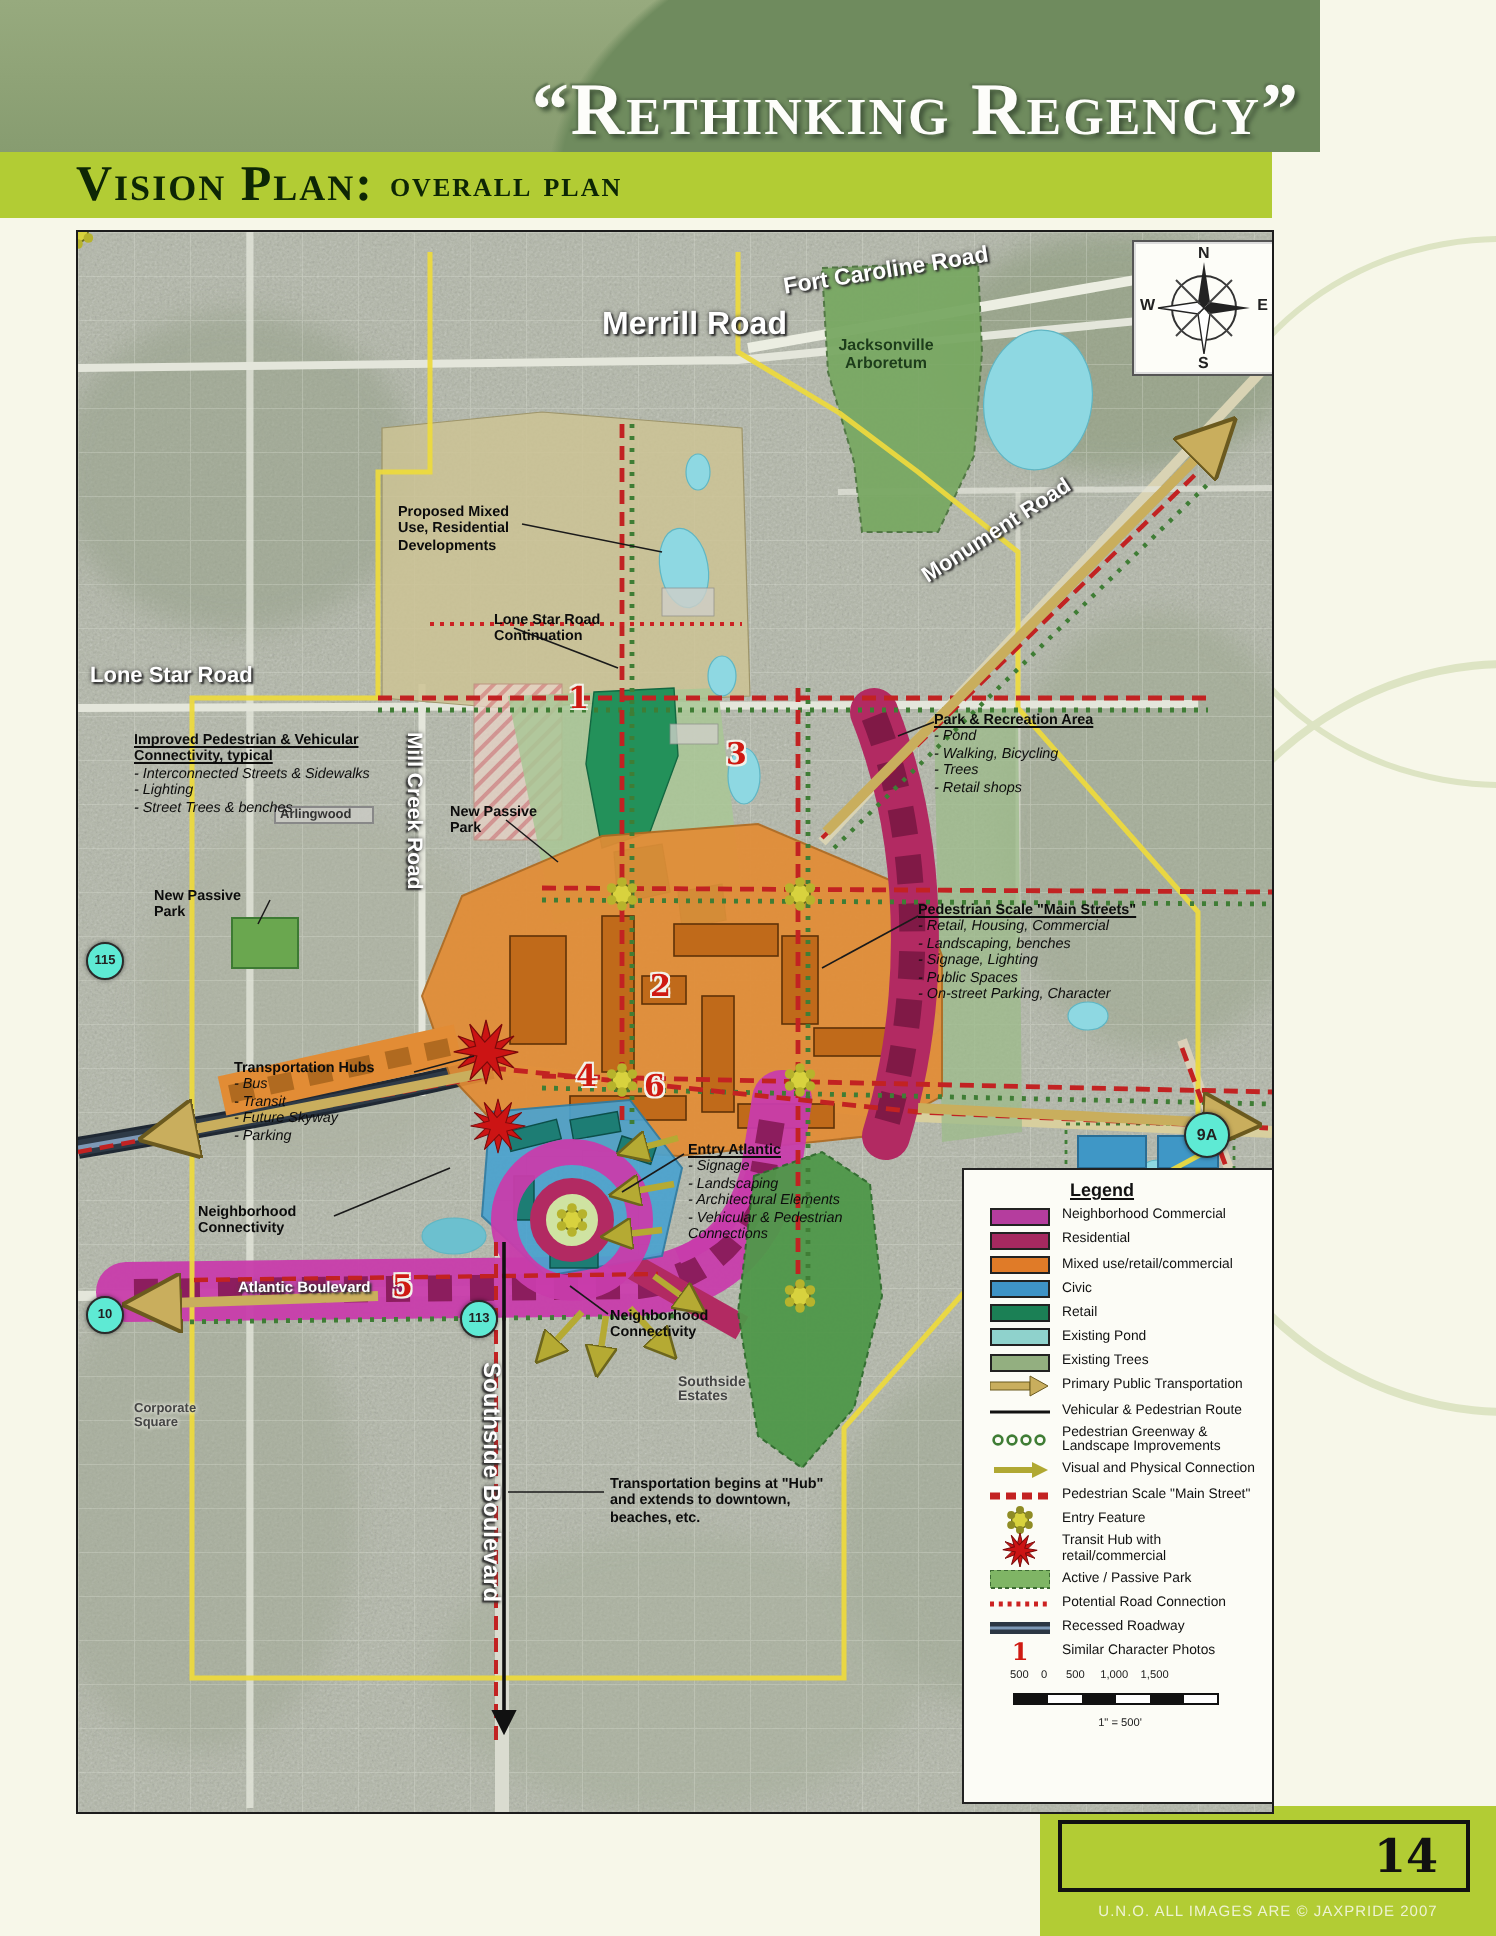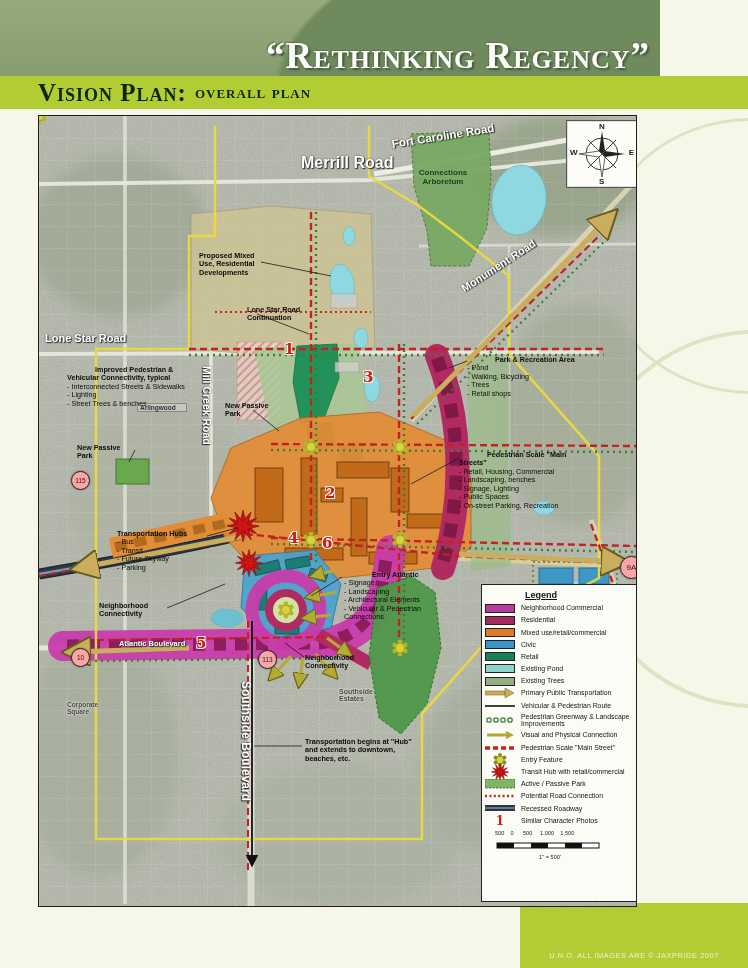--- a/index.html
+++ b/index.html
@@ -8,21 +8,21 @@
 
   
   .banner{position:absolute;left:0;top:0;width:660px;height:76px;
     background:
       radial-gradient(ellipse 620px 300px at 96% 120%, #6f8b5e 0%, #6f8b5e 57%, rgba(0,0,0,0) 58%),
       linear-gradient(#97aa7e,#879c70);}
   .banner-title{position:absolute;right:10px;top:34px;width:740px;text-align:right;
     font-family:"Liberation Serif",serif;font-variant:small-caps;font-weight:bold;
     font-size:37px;letter-spacing:1px;color:#fdfdfa;
     text-shadow:2px 2px 2px #44583c, -1px -1px 1px #5c7350;}
-  .vision-bar{position:absolute;left:0;top:76px;width:748px;height:33px;background:#b2cc34;
+  .vision-bar{position:absolute;left:0;top:76px;width:636px;height:33px;background:#b2cc34;
     display:flex;align-items:center;padding-left:38px;box-sizing:border-box;}
   .vision-main{font-family:"Liberation Serif",serif;font-variant:small-caps;font-weight:bold;
     font-size:25px;color:#0d2605;letter-spacing:1px;}
   .vision-sub{font-family:"Liberation Serif",serif;font-variant:small-caps;font-weight:bold;
     font-size:18px;color:#0d2605;margin-left:8px;letter-spacing:1px;text-align:right;}
 
   
   .arc{position:absolute;border:3px solid #dde4c3;border-radius:50%;}
   .arc1{left:598px;top:118px;width:300px;height:270px;}
   .arc2{left:575px;top:330px;width:350px;height:370px;border-width:4px;}
@@ -36,41 +36,41 @@
     text-shadow:1px 1px 1px #2c2c2c,0 0 2px #444;transform-origin:left top;}
   .road-label.vert{writing-mode:vertical-rl;}
   .place-label{position:absolute;color:#454545;font-weight:bold;
     text-shadow:0 0 2px #e8e8e0,0 0 2px #e8e8e0;}
   .place-label.boxed{background:rgba(205,205,200,.75);color:#333;padding:0 2px;
     text-shadow:none;border:0.5px solid #888;}
   .place-label.green{color:#1d3d1b;text-shadow:none;text-align:center;}
 
   .callout{position:absolute;font-size:7.2px;line-height:1.18;color:#0c0c0c;}
   .callout .t{font-weight:bold;}
-  .callout.u .t{padding-left:28px;}
-  .callout .it{white-space:nowrap;}
+  .callout.u .t{text-decoration:underline;}
+  .callout .it{white-space:nowrap;font-style:italic;}
 
   .marker{position:absolute;font-family:"DejaVu Serif",serif;font-weight:bold;
     font-size:15px;color:#cf1a12;
     text-shadow:1px 1px 0 #f2f2ea,-1px -1px 0 #f2f2ea,1px -1px 0 #f2f2ea,-1px 1px 0 #f2f2ea;}
-  .shield{position:absolute;background:#fca5a5;border:1.5px solid #2a2a2a;border-radius:50%;
-    display:flex;align-items:center;justify-content:center;font-weight:normal;color:#222;
-    box-shadow:0 0 2px rgba(0,0,0,.5);margin-left:28px;}
+  .shield{position:absolute;background:#5eead4;border:1.5px solid #2a2a2a;border-radius:50%;
+    display:flex;align-items:center;justify-content:center;font-weight:bold;color:#222;
+    box-shadow:0 0 2px rgba(0,0,0,.5);}
 
   
   .compass{position:absolute;left:527px;top:4px;width:70px;height:66px;background:#fdfdf8;
     border:1px solid #555;box-shadow:0 0 0 1px #ddd inset;}
   .compass span{position:absolute;font-size:8px;font-weight:bold;color:#222;}
   .c-n{left:32px;top:1px;} .c-s{left:32px;bottom:1px;}
   .c-w{left:3px;top:27px;} .c-e{right:3px;top:27px;}
 
   
   .legend{position:absolute;left:442px;top:468px;width:156px;height:318px;
     background:#fcfcf6;border:1.5px solid #222;box-sizing:border-box;
-    padding:5px 4px 3px 3px;}
+    padding:5px 4px 3px 13px;}
   .legend-title{font-size:9px;font-weight:bold;text-decoration:underline;color:#111;
     margin:0 0 3px 40px;}
   .lrow{display:flex;align-items:center;margin-bottom:2.2px;}
   .lswatch{width:30px;min-width:30px;height:10px;margin-right:6px;display:flex;
     align-items:center;justify-content:center;}
   .lswatch .solid{width:30px;height:9px;border:1px solid #222;box-sizing:border-box;}
   .llabel{font-size:6.9px;line-height:1.12;color:#111;}
   .lnum{font-family:"DejaVu Serif",serif;font-weight:bold;font-size:12px;color:#cf1a12;}
   .scalebar{margin-top:4px;margin-left:10px;}
   .scale-ticks{font-size:5.6px;color:#222;letter-spacing:0;white-space:pre;}
@@ -336,33 +336,33 @@
   <div id="road-labels">
       <div class="road-label" style="left: 262px; top: 38px; font-size: 16px;">Merrill Road</div>
       <div class="road-label" style="left: 352px; top: 22px; font-size: 11.5px; transform: rotate(-9deg);">Fort Caroline Road</div>
       <div class="road-label" style="left: 420px; top: 168px; font-size: 11px; transform: rotate(-33deg);">Monument Road</div>
       <div class="road-label" style="left: 6px; top: 216px; font-size: 11px;">Lone Star Road</div>
       <div class="road-label vert" style="left: 162px; top: 250px; font-size: 10.5px;">Mill Creek Road</div>
       <div class="road-label vert" style="left: 200px; top: 565px; font-size: 12px;">Southside Boulevard</div>
       <div class="road-label" style="left: 80px; top: 523px; font-size: 7.5px;">Atlantic Boulevard</div>
     </div>
   <div id="place-labels">
-      <div class="place-label green" style="left: 368px; top: 52px; width: 72px; font-size: 8px;">Connections Arboretum</div>
+      <div class="place-label green" style="left: 368px; top: 52px; width: 72px; font-size: 8px;">Jacksonville Arboretum</div>
       <div class="place-label boxed" style="left: 98px; top: 287px; width: 44px; font-size: 6.5px;">Arlingwood</div>
       <div class="place-label " style="left: 300px; top: 572px; width: 52px; font-size: 7px;">Southside Estates</div>
       <div class="place-label " style="left: 28px; top: 585px; width: 46px; font-size: 6.5px;">Corporate Square</div>
     </div>
   <div id="callouts">
       <div class="callout" style="left: 160px; top: 136px; width: 62px;"><span class="t">Proposed Mixed Use, Residential Developments</span></div>
       <div class="callout" style="left: 160px; top: 190px; width: 70px; margin-left: 48px;"><span class="t">Lone Star Road Continuation</span></div>
       <div class="callout u" style="left: 28px; top: 250px; width: 136px;"><span class="t">Improved Pedestrian &amp; Vehicular Connectivity, typical</span><div class="it">- Interconnected Streets &amp; Sidewalks</div><div class="it">- Lighting</div><div class="it">- Street Trees &amp; benches</div></div>
       <div class="callout" style="left: 38px; top: 328px; width: 56px;"><span class="t">New Passive Park</span></div>
       <div class="callout" style="left: 186px; top: 286px; width: 56px;"><span class="t">New Passive Park</span></div>
       <div class="callout u" style="left: 428px; top: 240px; width: 112px;"><span class="t">Park &amp; Recreation Area</span><div class="it">- Pond</div><div class="it">- Walking, Bicycling</div><div class="it">- Trees</div><div class="it">- Retail shops</div></div>
-      <div class="callout u" style="left: 420px; top: 335px; width: 132px;"><span class="t">Pedestrian Scale "Main Streets"</span><div class="it">- Retail, Housing, Commercial</div><div class="it">- Landscaping, benches</div><div class="it">- Signage, Lighting</div><div class="it">- Public Spaces</div><div class="it">- On-street Parking, Recreation</div></div>
+      <div class="callout u" style="left: 420px; top: 335px; width: 132px;"><span class="t">Pedestrian Scale "Main Streets"</span><div class="it">- Retail, Housing, Commercial</div><div class="it">- Landscaping, benches</div><div class="it">- Signage, Lighting</div><div class="it">- Public Spaces</div><div class="it">- On-street Parking, Character</div></div>
       <div class="callout" style="left: 78px; top: 414px; width: 96px;"><span class="t">Transportation Hubs</span><div class="it">- Bus</div><div class="it">- Transit</div><div class="it">- Future Skyway</div><div class="it">- Parking</div></div>
       <div class="callout" style="left: 60px; top: 486px; width: 66px;"><span class="t">Neighborhood Connectivity</span></div>
       <div class="callout u" style="left: 305px; top: 455px; width: 108px;"><span class="t">Entry Atlantic</span><div class="it">- Signage</div><div class="it">- Landscaping</div><div class="it">- Architectural Elements</div><div class="it">- Vehicular &amp; Pedestrian</div><div class="it">  Connections</div></div>
       <div class="callout" style="left: 266px; top: 538px; width: 66px;"><span class="t">Neighborhood Connectivity</span></div>
       <div class="callout" style="left: 266px; top: 622px; width: 120px;"><span class="t">Transportation begins at "Hub" and extends to downtown, beaches, etc.</span></div>
     </div>
   <div id="markers">
       <span class="marker" style="left: 245px; top: 224px;">1</span>
       <span class="marker" style="left: 286px; top: 368px;">2</span>
       <span class="marker" style="left: 324px; top: 252px;">3</span>
@@ -533,14 +533,17 @@
         <rect x="2" y="1" width="17" height="5" fill="#111"></rect>
         <rect x="36" y="1" width="17" height="5" fill="#111"></rect>
         <rect x="70" y="1" width="17" height="5" fill="#111"></rect>
       </svg>
       <div class="scale-note">1" = 500'</div>
     </div>
   </div>
 </div>
 
 <div class="footer-block">
+  <div class="page-box">
+    <span class="page-num">14</span>
+  </div>
   <div class="copyright">U.N.O. ALL IMAGES ARE © JAXPRIDE 2007</div>
 </div>
 
 </body></html>

